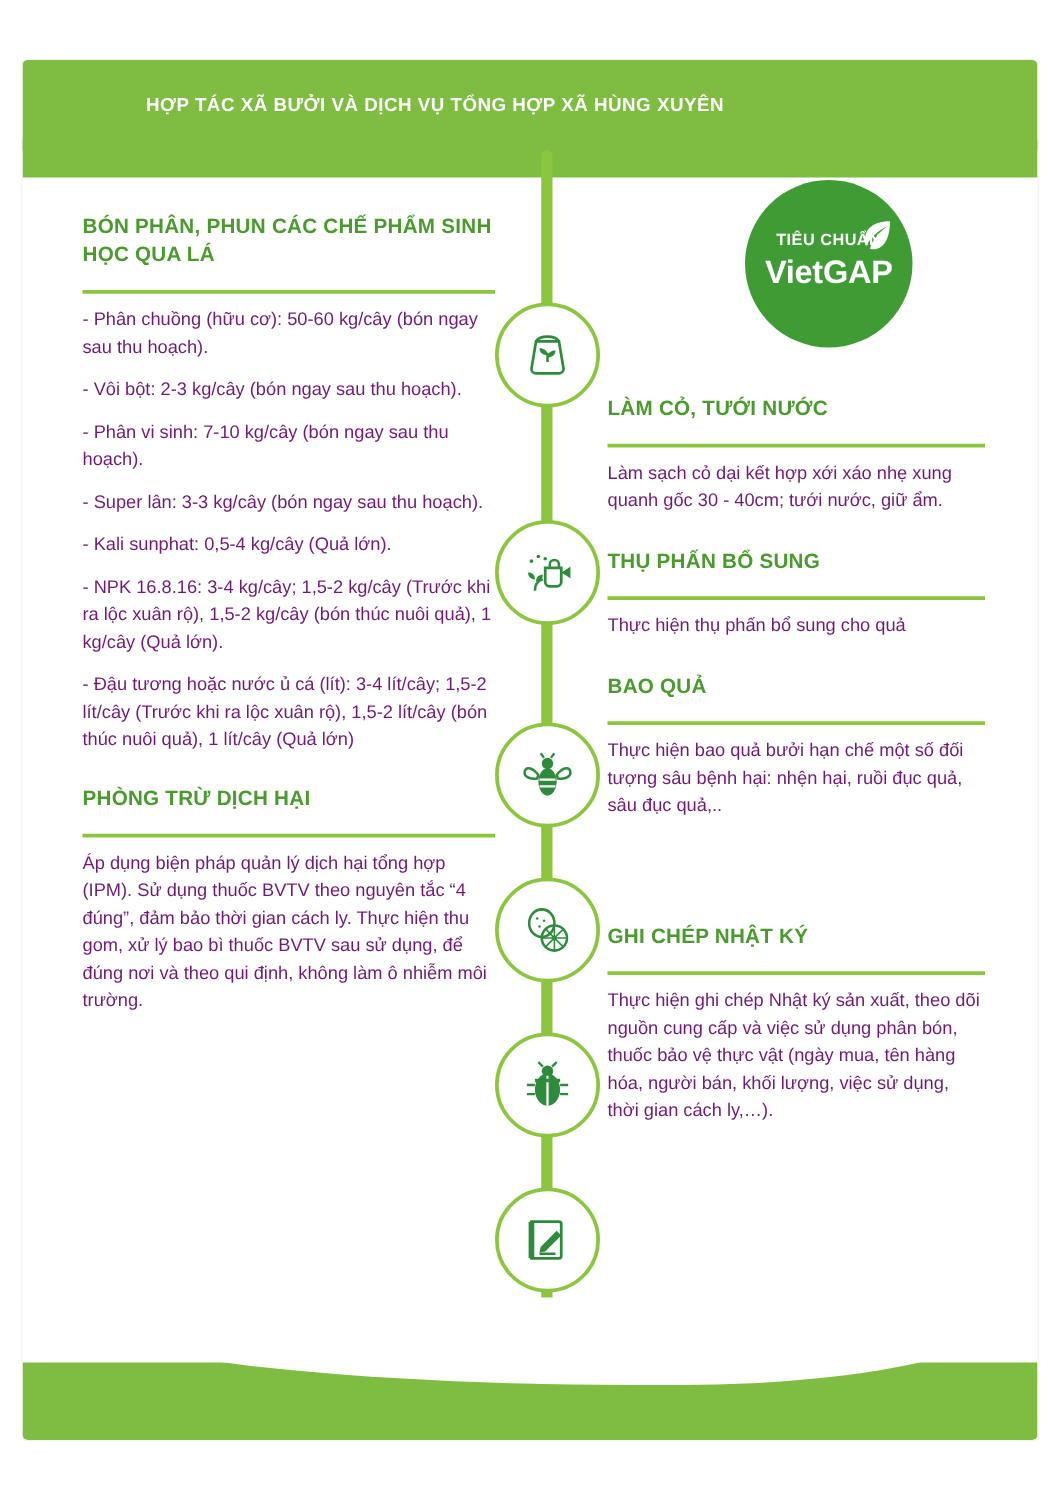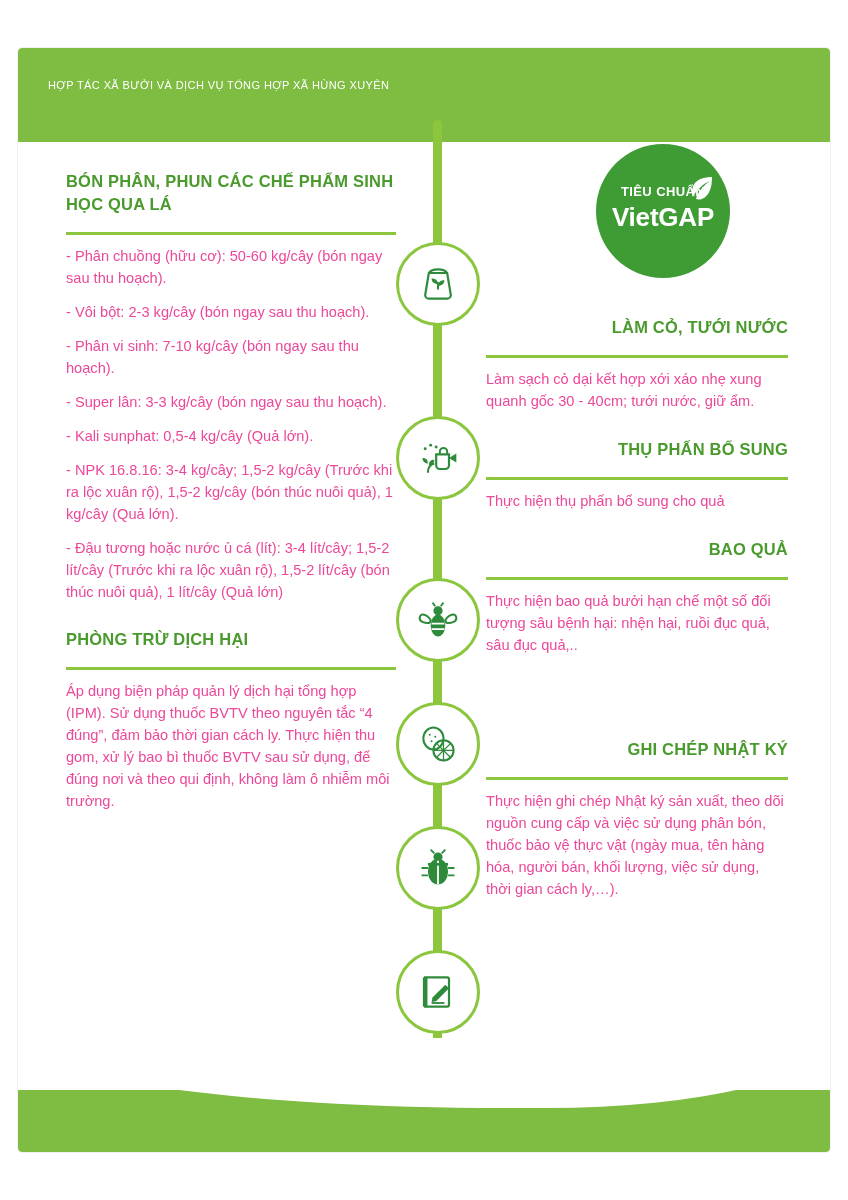--- a/index.html
+++ b/index.html
@@ -45,25 +45,26 @@
     height: 30px;
     background: #7fbc42;
     border-bottom-left-radius: 0 0;
   }
   .header-title {
     position: absolute;
     left: 30px;
     top: 26px;
     width: 600px;
     color: #ffffff;
-    font-size: 11px;
-    font-weight: normal;
+    font-size: 15px;
+    font-weight: bold;
     letter-spacing: 0.4px;
     line-height: 22px;
     text-transform: uppercase;
+    text-align: center;
   }
 
   
   .footer-band {
     position: absolute;
     left: 0;
     bottom: 0;
     width: 812px;
     height: 62px;
     background: #7fbc42;
@@ -146,28 +147,28 @@
   .section { position: absolute; }
   .sec-title {
     color: #4a9a2e;
     font-size: 16.5px;
     font-weight: bold;
     letter-spacing: 0.2px;
     line-height: 23px;
     text-transform: uppercase;
     padding-bottom: 16px;
   }
-  .sec-title.right { text-align: right; }
+  .sec-title.right { text-align: left; }
   .rule {
     height: 2.5px;
     background: #8cc63f;
     margin-bottom: 10px;
   }
   .sec-body {
-    color: #ec4899;
+    color: #701a75;
     font-size: 14.6px;
     line-height: 22px;
   }
   .sec-body p { margin: 0 0 12px 0; }
   .sec-body p:last-child { margin-bottom: 0; }
 
   
   .left-1 { left: 48px; top: 122px; width: 330px; }
   .left-2 { left: 48px; top: 580px; width: 330px; }
 

